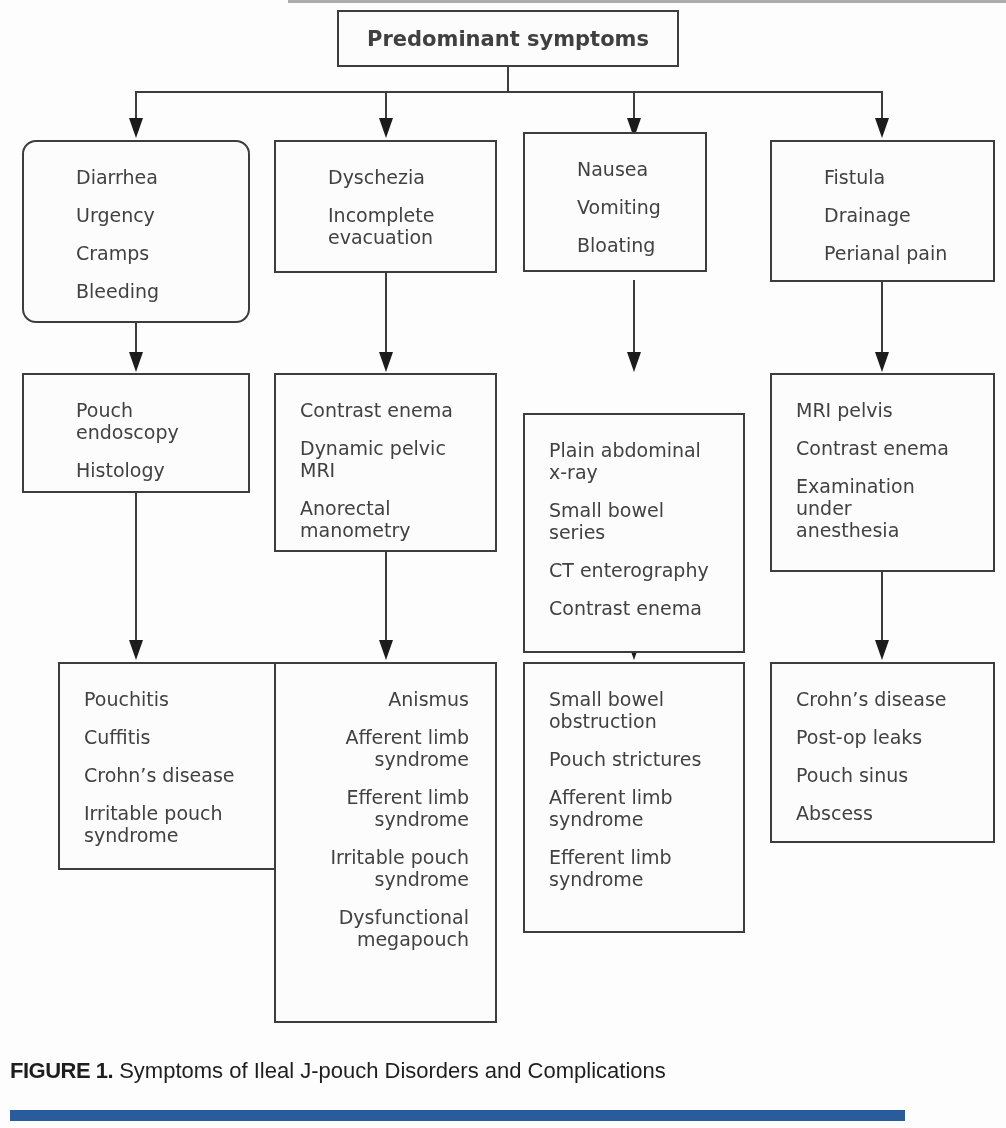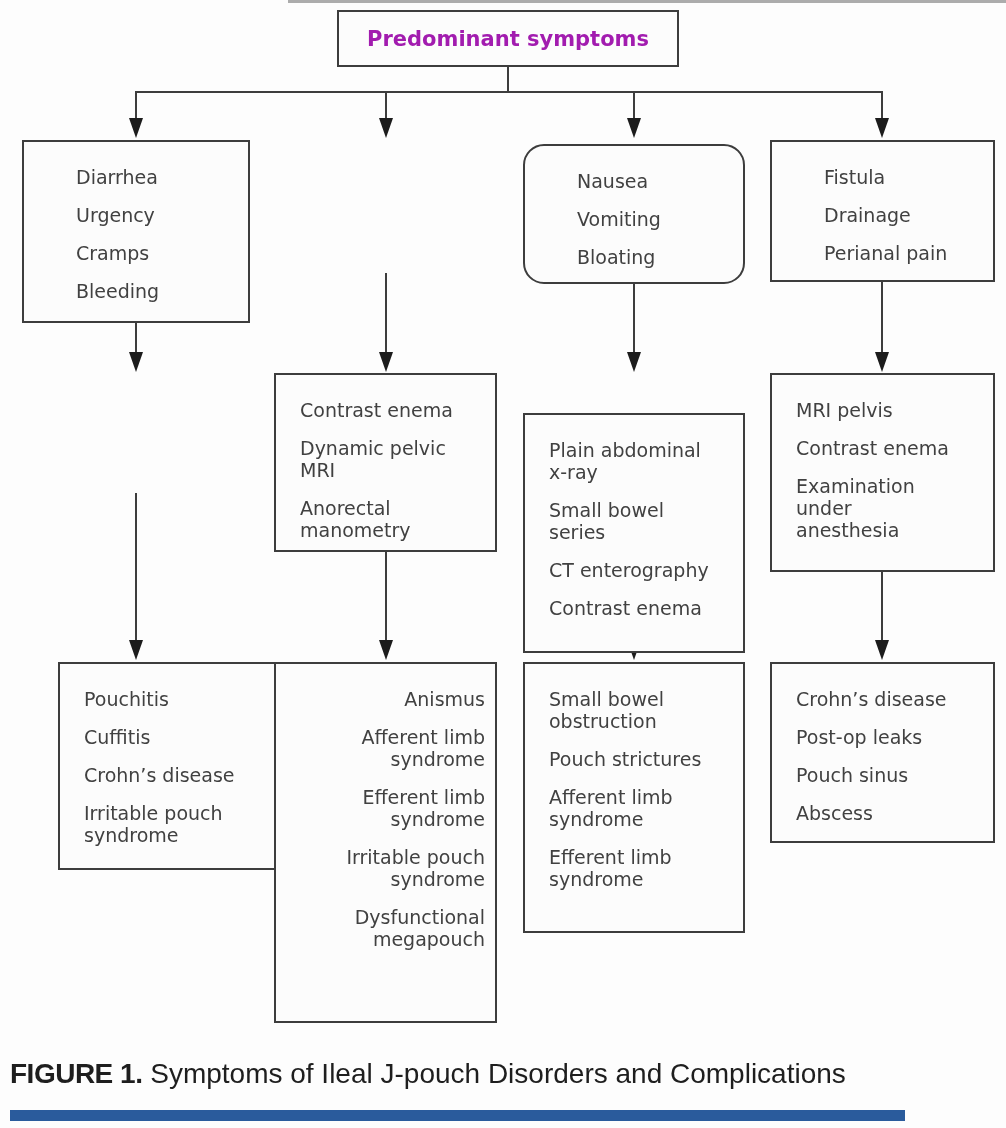--- a/index.html
+++ b/index.html
@@ -21,56 +21,56 @@
     border: 2px solid #3d3d3d;
     background: #fcfcfc;
     box-sizing: border-box;
     color: #414141;
     font-size: 19px;
     line-height: 22px;
   }
   .root-node {
     left: 337px; top: 10px; width: 342px; height: 57px;
     display: flex; align-items: center; justify-content: center;
-    font-weight: bold; font-size: 21px; color: #a21caf;
+    font-weight: bold; font-size: 21px; color: #404040;
     text-align: center;
   }
   .box-item { white-space: pre-line; }
   .box-item + .box-item { margin-top: 16px; }
 
   .pad-lg { padding: 24px 10px 10px 52px; }
-  .pad-md { padding: 24px 10px 10px 24px; }
+  .pad-md { padding: 24px 26px 10px 24px; }
 
   
   .n-c1r1 { left: 22px;  top: 140px; width: 228px; height: 183px; }
   .n-c1r2 { left: 22px;  top: 373px; width: 228px; height: 120px; }
   .n-c1r3 { left: 22px;  top: 662px; width: 228px; height: 208px; }
   .n-c2r1 { left: 274px; top: 140px; width: 223px; height: 133px; }
   .n-c2r2 { left: 274px; top: 373px; width: 223px; height: 179px; }
   .n-c2r3 { left: 274px; top: 662px; width: 223px; height: 361px; }
-  .n-c3r1 { left: 523px; top: 144px; width: 222px; height: 140px; border-radius: 21px; }
+  .n-c3r1 { left: 523px; top: 132px; width: 184px; height: 140px; }
   .n-c3r2 { left: 523px; top: 373px; width: 222px; height: 240px; }
   .n-c3r3 { left: 523px; top: 662px; width: 222px; height: 271px; }
   .n-c4r1 { left: 770px; top: 140px; width: 225px; height: 142px; }
   .n-c4r2 { left: 770px; top: 373px; width: 225px; height: 199px; }
   .n-c4r3 { left: 770px; top: 662px; width: 225px; height: 181px; }
 
   .connectors {
     position: absolute; left: 0; top: 0;
     width: 1006px; height: 1128px;
     pointer-events: none;
   }
   .connectors line { stroke: #3d3d3d; stroke-width: 2; }
   .connectors polygon { fill: #1c1c1c; }
 
   .caption {
     position: absolute;
     left: 10px; top: 1058px; width: 980px;
     font-family: "Liberation Sans", sans-serif;
-    font-size: 28px;
+    font-size: 22px;
     color: #1e1e1e;
   }
   .caption .prefix { font-weight: 800; letter-spacing: -0.5px; }
   .bottom-bar {
     position: absolute;
     left: 10px; top: 1110px; width: 895px; height: 11px;
   }
 </style>
 </head>
 <body>
@@ -109,34 +109,44 @@
       <line x1="882" y1="572" x2="882" y2="642"></line>
       <polygon points="129,640 143,640 136,660"></polygon>
       <polygon points="379,640 393,640 386,660"></polygon>
       <polygon points="627,640 641,640 634,660"></polygon>
       <polygon points="875,640 889,640 882,660"></polygon>
     </g>
   </svg>
 
   <div class="node root-node" style="border-color: rgb(61, 61, 61);">Predominant symptoms</div>
 
-  <div class="node n-c1r1 pad-lg" style="border-color: rgb(61, 61, 61);">
+  <div class="node n-c1r1 pad-lg" style="border-color: rgb(61, 61, 61); border-radius: 14px;">
       <div class="box-item">Diarrhea</div>
       <div class="box-item">Urgency</div>
       <div class="box-item">Cramps</div>
       <div class="box-item">Bleeding</div>
+    </div>
+  <div class="node n-c1r2 pad-lg" style="border-color: rgb(61, 61, 61);">
+      <div class="box-item">Pouch
+endoscopy</div>
+      <div class="box-item">Histology</div>
     </div>
   <div class="node n-c1r3 pad-md" style="border-color: rgb(61, 61, 61); margin-left: 36px;">
       <div class="box-item">Pouchitis</div>
       <div class="box-item">Cuffitis</div>
       <div class="box-item">Crohn’s disease</div>
       <div class="box-item">Irritable pouch
 syndrome</div>
     </div>
 
+  <div class="node n-c2r1 pad-lg" style="border-color: rgb(61, 61, 61);">
+      <div class="box-item">Dyschezia</div>
+      <div class="box-item">Incomplete
+evacuation</div>
+    </div>
   <div class="node n-c2r2 pad-md" style="border-color: rgb(61, 61, 61);">
       <div class="box-item">Contrast enema</div>
       <div class="box-item">Dynamic pelvic
 MRI</div>
       <div class="box-item">Anorectal
 manometry</div>
     </div>
   <div class="node n-c2r3 pad-md" style="border-color: rgb(61, 61, 61); text-align: right;">
       <div class="box-item">Anismus</div>
       <div class="box-item">Afferent limb

